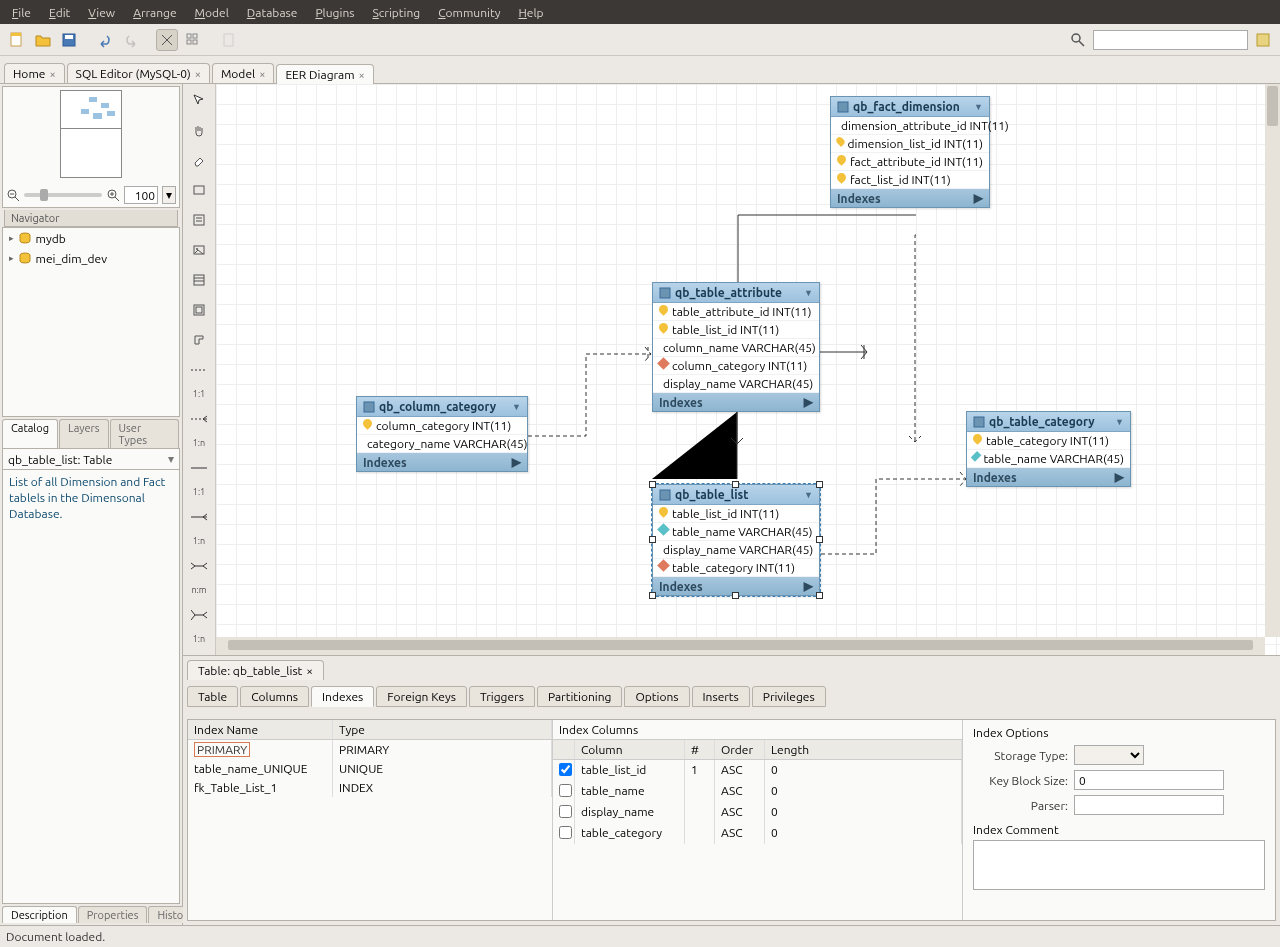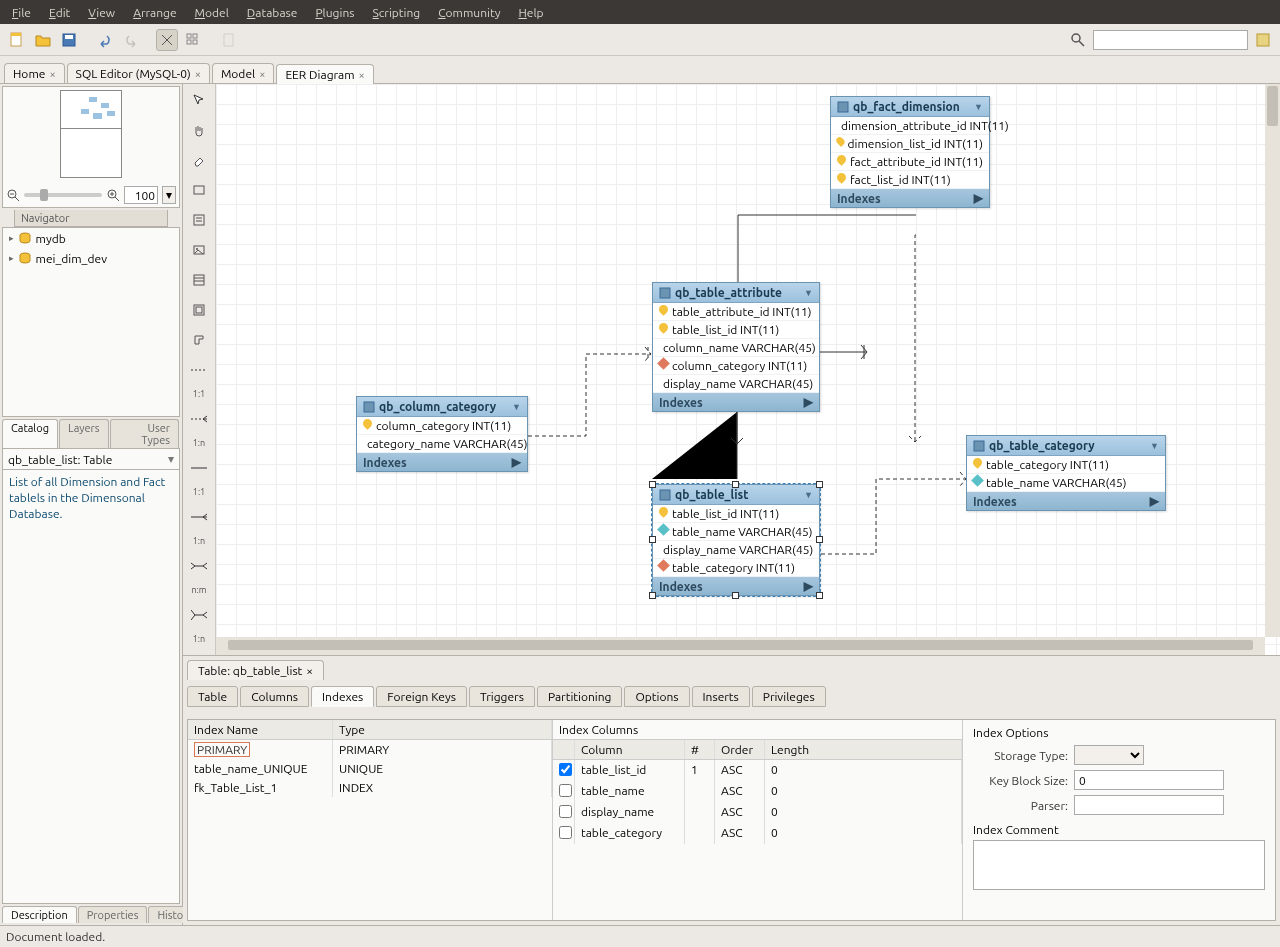--- a/index.html
+++ b/index.html
@@ -19,26 +19,26 @@
 .tab .x { color:#777; font-size:11px; cursor:pointer; }
 .mainrow { flex:1; display:flex; min-height:0; }
 .leftcol { width:183px; background:#ece8e4; border-right:1px solid #b5b0a8; display:flex; flex-direction:column; }
 .navpanel { border:1px solid #b5b0a8; margin:2px; background:#fafaf8; padding:3px; display:flex; flex-direction:column; }
 .navthumb { width:62px; height:88px; border:1px solid #888; background:#fff; margin:0 auto 4px; position:relative; }
 .navthumb .blk { position:absolute; background:#9bc2e0; }
 .navzoom { display:flex; align-items:center; gap:4px; margin-top:4px; }
 .navzoom input.zoomval { width:34px; text-align:right; border:1px solid #aaa; padding:1px 2px; height:18px; }
 .navzoom .zslider { flex:1; height:4px; background:#ccc; position:relative; border-radius:2px; }
 .navzoom .zslider::after{content:"";position:absolute;left:20%;top:-4px;width:8px;height:12px;background:#aaa;border-radius:2px;}
-.panelhdr { background:#e2ddd5; border:1px solid #b5b0a8; border-top:none; padding:2px 6px; font-size:11px; color:#555; margin:0 14px; }
+.panelhdr { background:#e2ddd5; border:1px solid #b5b0a8; border-top:none; padding:2px 6px; font-size:11px; color:#555; margin:0 4px; }
 .treepanel { border:1px solid #b5b0a8; margin:0 2px; background:#fafaf8; flex:0 0 190px; overflow:auto; }
 .treeitem { padding:3px 6px; display:flex; align-items:center; gap:4px; }
 .treeitem .arr { font-size:9px; color:#666; }
 .db-icon { width:14px; height:14px; display:inline-block; }
-.ltabs { display:flex; margin:2px 2px 0;text-align:right; }
+.ltabs { display:flex; margin:2px 2px 0; }
 .ltab { border:1px solid #b5b0a8; border-bottom:none; padding:2px 8px; font-size:11px; background:#e7e3db; border-radius:3px 3px 0 0; margin-right:1px; cursor:pointer; color:#666;}
 .ltab.active { background:#fafaf8; color:#000; }
 .selbox { margin:0 2px; border:1px solid #b5b0a8; background:#fafaf8; padding:3px 5px; display:flex; justify-content:space-between; align-items:center; }
 .descbox { margin:0 2px; background:#fafaf8; border:1px solid #b5b0a8; border-top:none; padding:4px 6px; flex:1; color:#0c4a6e; line-height:1.35; }
 .bottomltabs { display:flex; margin:2px 2px 2px; }
 .canvascol { flex:1; display:flex; flex-direction:column; min-width:0; }
 .canvasrow { flex:1; display:flex; min-height:0; }
 .tooltray { width:33px; background:#ece8e4; border-right:1px solid #ccc7c1; display:flex; flex-direction:column; align-items:center; padding-top:6px; gap:10px; }
 .tooltray .tt { width:20px; height:20px; display:flex; align-items:center; justify-content:center; cursor:pointer; color:#444; }
 .tooltray .txtlbl { font-size:9px; color:#555; text-align:center; line-height:1; }
@@ -483,21 +483,21 @@
           <div class="row">
               <span class="keyico fk"></span>
               <span>table_category INT(11)</span>
             </div>
           <div class="idx">
               <span>Indexes</span>
               <span>▶</span>
             </div>
         </div>
 
-        <div class="enttbl" style="left:750px;top:351px;width:200px">
+        <div class="enttbl" style="left:750px;top:327px;width:165px">
           <div class="hd">
               <svg width="12" height="12">
                 <rect x="1" y="1" width="10" height="10" fill="#6b94b3" stroke="#3a6a93"></rect>
               </svg>
               <span>qb_table_category</span>
               <span class="tarr">▼</span>
             </div>
           <div class="row">
               <span class="keyico pk"></span>
               <span>table_category INT(11)</span>

